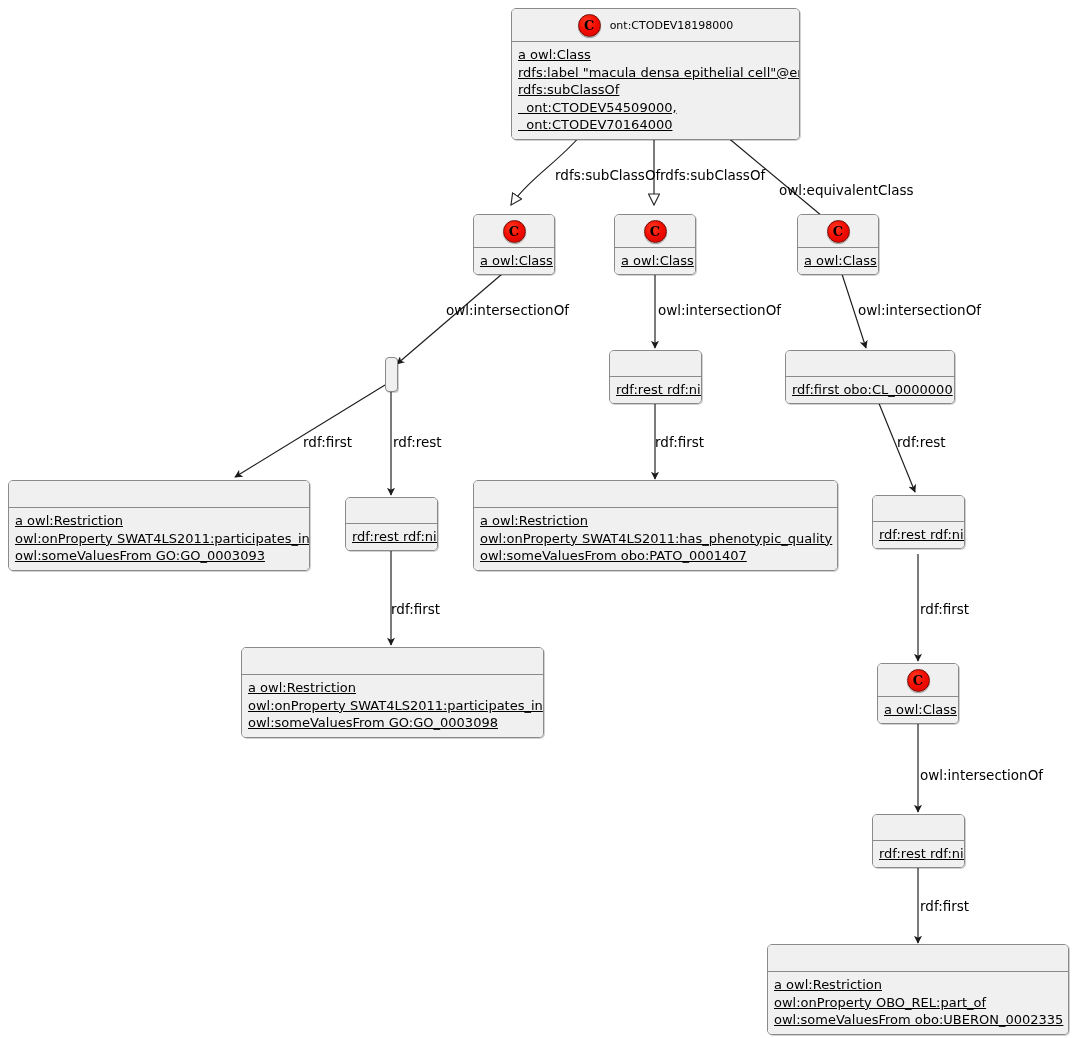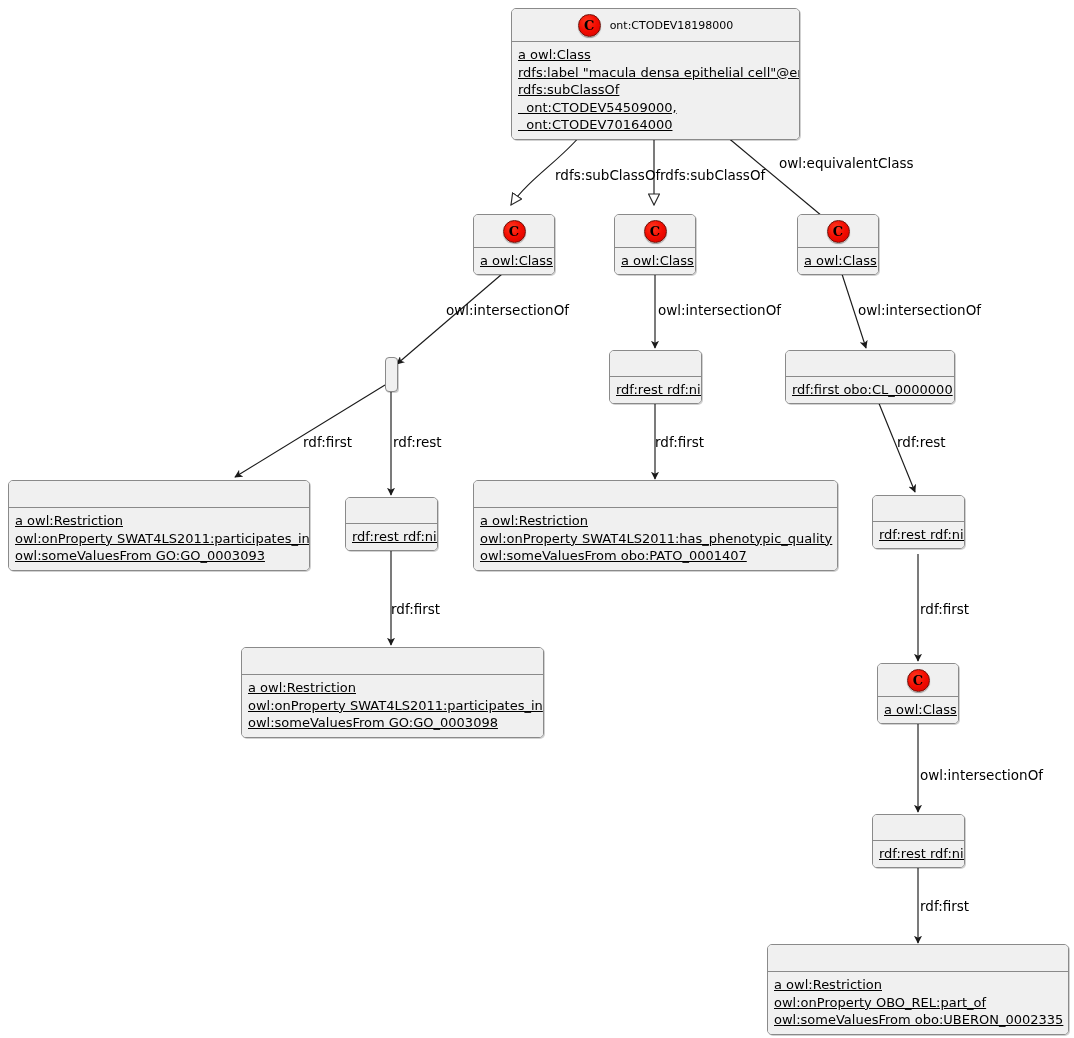--- a/index.html
+++ b/index.html
@@ -236,21 +236,21 @@
 
   <div class="node" style="left:767px; top:944px; width:302px;">
     <div class="node-head blank" style="height:27px;"></div>
     <div class="node-body">a owl:Restriction
 owl:onProperty OBO_REL:part_of
 owl:someValuesFrom obo:UBERON_0002335</div>
   </div>
 
   <div class="edge-label" style="left:555px; top:167px;">rdfs:subClassOf</div>
   <div class="edge-label" style="left:660px; top:167px;">rdfs:subClassOf</div>
-  <div class="edge-label" style="left:779px; top:155px;text-align:right;">owl:equivalentClass</div>
+  <div class="edge-label" style="left:779px; top:182px;text-align:right;">owl:equivalentClass</div>
 
   <div class="edge-label" style="left:446px; top:302px;">owl:intersectionOf</div>
   <div class="edge-label" style="left:658px; top:302px;">owl:intersectionOf</div>
   <div class="edge-label" style="left:858px; top:302px;">owl:intersectionOf</div>
 
   <div class="edge-label" style="left:303px; top:434px;">rdf:first</div>
   <div class="edge-label" style="left:393px; top:434px;">rdf:rest</div>
   <div class="edge-label" style="left:655px; top:434px;">rdf:first</div>
   <div class="edge-label" style="left:897px; top:434px;">rdf:rest</div>
 

